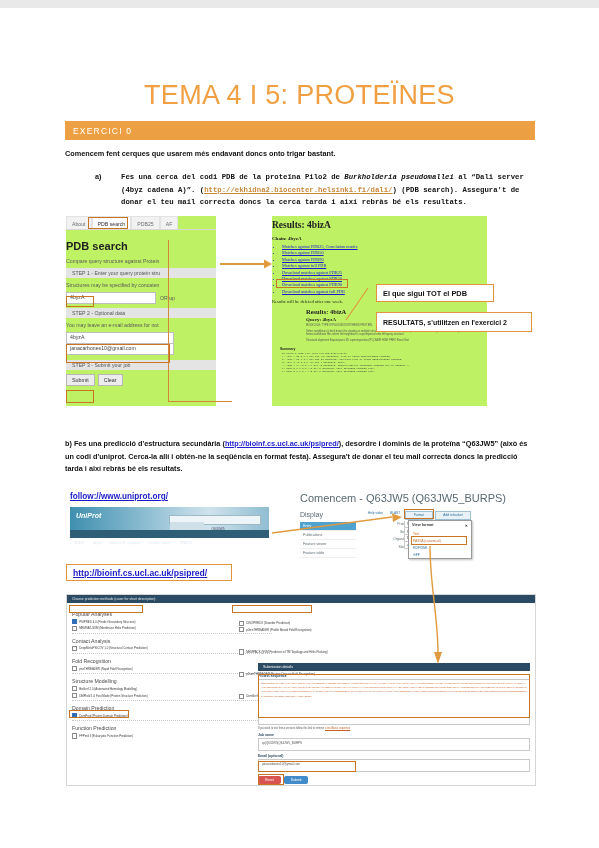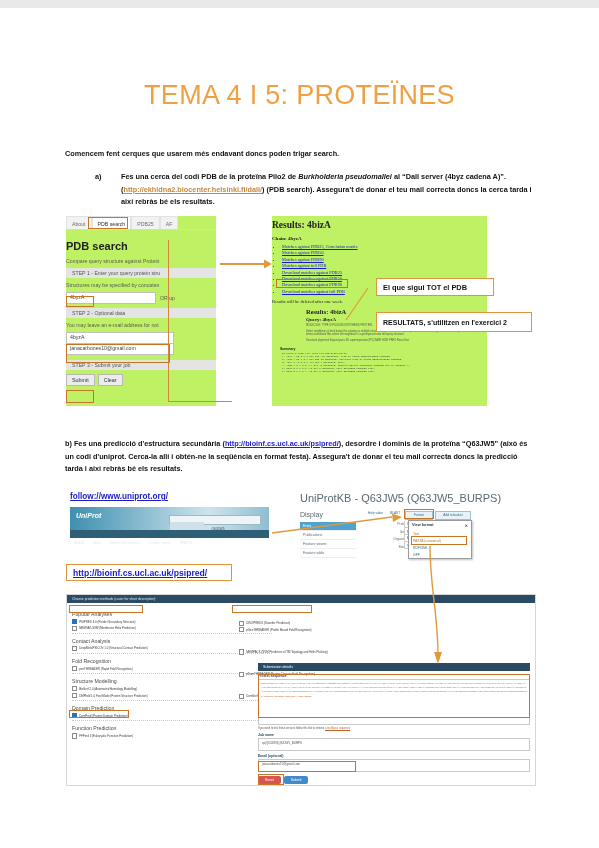--- a/index.html
+++ b/index.html
@@ -21,21 +21,21 @@
     display:flex;align-items:center;padding-left:8px;box-sizing:border-box;
   }
   
   .para{
     position:absolute;font-size:7.3px;line-height:12.6px;color:#111;
     font-weight:bold;
   }
   .intro{left:65px;top:140px;width:470px;}
   .item-a{left:95px;top:163px;width:440px;display:flex;}
   .item-a .marker{width:26px;flex:0 0 26px;}
-  .item-a .txt{flex:1;}
+  .item-a .txt{flex:1;font-family:Liberation Mono, monospace;}
   a.lnk{color:#c8883c;text-decoration:underline;font-weight:bold;}
   a.lnk-blue{color:#2222cc;text-decoration:underline;font-weight:bold;}
   .it{font-style:italic;font-weight:bold;}
   .item-b{left:65px;top:430px;width:470px;}
 
   
   .shot{position:absolute;background:#bef264;}
   
   .pdb{left:66px;top:208px;width:150px;height:190px;font-size:5px;color:#555;}
   .pdb .tabs{display:flex;gap:0;height:13px;align-items:stretch;border-bottom:1px solid #d8d8d8;}
@@ -136,22 +136,25 @@
   .sub .btn-r{background:#d9534f;color:#fff;font-size:3.4px;padding:2px 7px;border-radius:2px;}
   .sub .btn-b{background:#428bca;color:#fff;font-size:3.4px;padding:2px 7px;border-radius:2px;}
 </style>
 </head>
 <body>
 
 <div class="page">
 
   <div class="doc-title">TEMA 4 I 5: PROTEÏNES</div>
 
-
-  <div class="para intro">Comencem fent cerques que usarem més endavant doncs poden trigar search.</div>
+  <div class="ex-bar">
+    <span>EXERCICI 0</span>
+  </div>
+
+  <div class="para intro">Comencem fent cerques que usarem més endavant doncs onto trigar bastant.</div>
 
   <div class="para item-a">
     <span class="marker">a)</span>
     <span class="txt">
       <span>Fes una cerca del codi PDB de la proteïna Pilo2 de </span><span class="it">Burkholderia pseudomallei</span><span> al “Dali server (4byz cadena A)”. (</span><a class="lnk" href="#">http://ekhidna2.biocenter.helsinki.fi/dali/</a><span>) (PDB search). Assegura't de donar el teu mail correcta doncs la cerca tarda i així rebràs bé els resultats.</span>
     </span>
   </div>
 
   <div class="shot pdb">
     <div class="tabs">
@@ -235,21 +238,21 @@
 
   <div class="hl" style="left:276px;top:271px;width:72px;height:9px;"></div>
   <svg class="arrow" style="left:220px;top:250px;" width="52" height="12" viewBox="0 0 52 12">
     <line x1="0" y1="6" x2="44" y2="6" stroke="#e09a3e" stroke-width="2.2"></line>
     <polygon points="44,1.5 52,6 44,10.5" fill="#e09a3e"></polygon>
   </svg>
   <svg class="arrow" style="left:344px;top:278px;" width="28" height="36" viewBox="0 0 28 36">
     <line x1="2" y1="34" x2="24" y2="2" stroke="#e09a3e" stroke-width="1.2"></line>
   </svg>
 
-  <div class="callout" style="left:376px;top:270px;width:118px;height:18px;">
+  <div class="callout" style="left:376px;top:276px;width:118px;height:18px;">
     <span>El que sigui TOT el PDB</span>
   </div>
   <div class="callout" style="left:376px;top:304px;width:156px;height:20px;font-size:7px;">
     <span>RESULTATS, s'utilitzen en l'exercici 2</span>
   </div>
 
   <div class="para item-b">
     <span>b) Fes una predicció d'estructura secundària (</span><a class="lnk-blue" href="#">http://bioinf.cs.ucl.ac.uk/psipred/</a><span>), desordre i dominis de la proteïna “Q63JW5” (això és un codi d'uniprot. Cerca-la allí i obtén-ne la seqüència en format festa). Assegura't de donar el teu mail correcta doncs la predicció tarda i així rebràs bé els resultats.</span>
   </div>
 
@@ -262,21 +265,21 @@
     </div>
     <div class="navbar">
       <span>BLAST</span>
       <span>Align</span>
       <span>Retrieve/ID mapping</span>
       <span>Peptide search</span>
       <span>SPARQL</span>
     </div>
   </div>
 
-  <div class="ukb-title">UniProtKB - Q63JW5 (Q63JW5_BURPS)</div>
+  <div class="ukb-title">Comencem - Q63JW5 (Q63JW5_BURPS)</div>
   <div class="ukb-display">Display</div>
   <div class="ukb-menu">
     <div class="row sel">Entry</div>
     <div class="row">Publications</div>
     <div class="row">Feature viewer</div>
     <div class="row">Feature table</div>
   </div>
   <div class="ukb-fields">
     <div class="f">
         <b>Protein</b>

